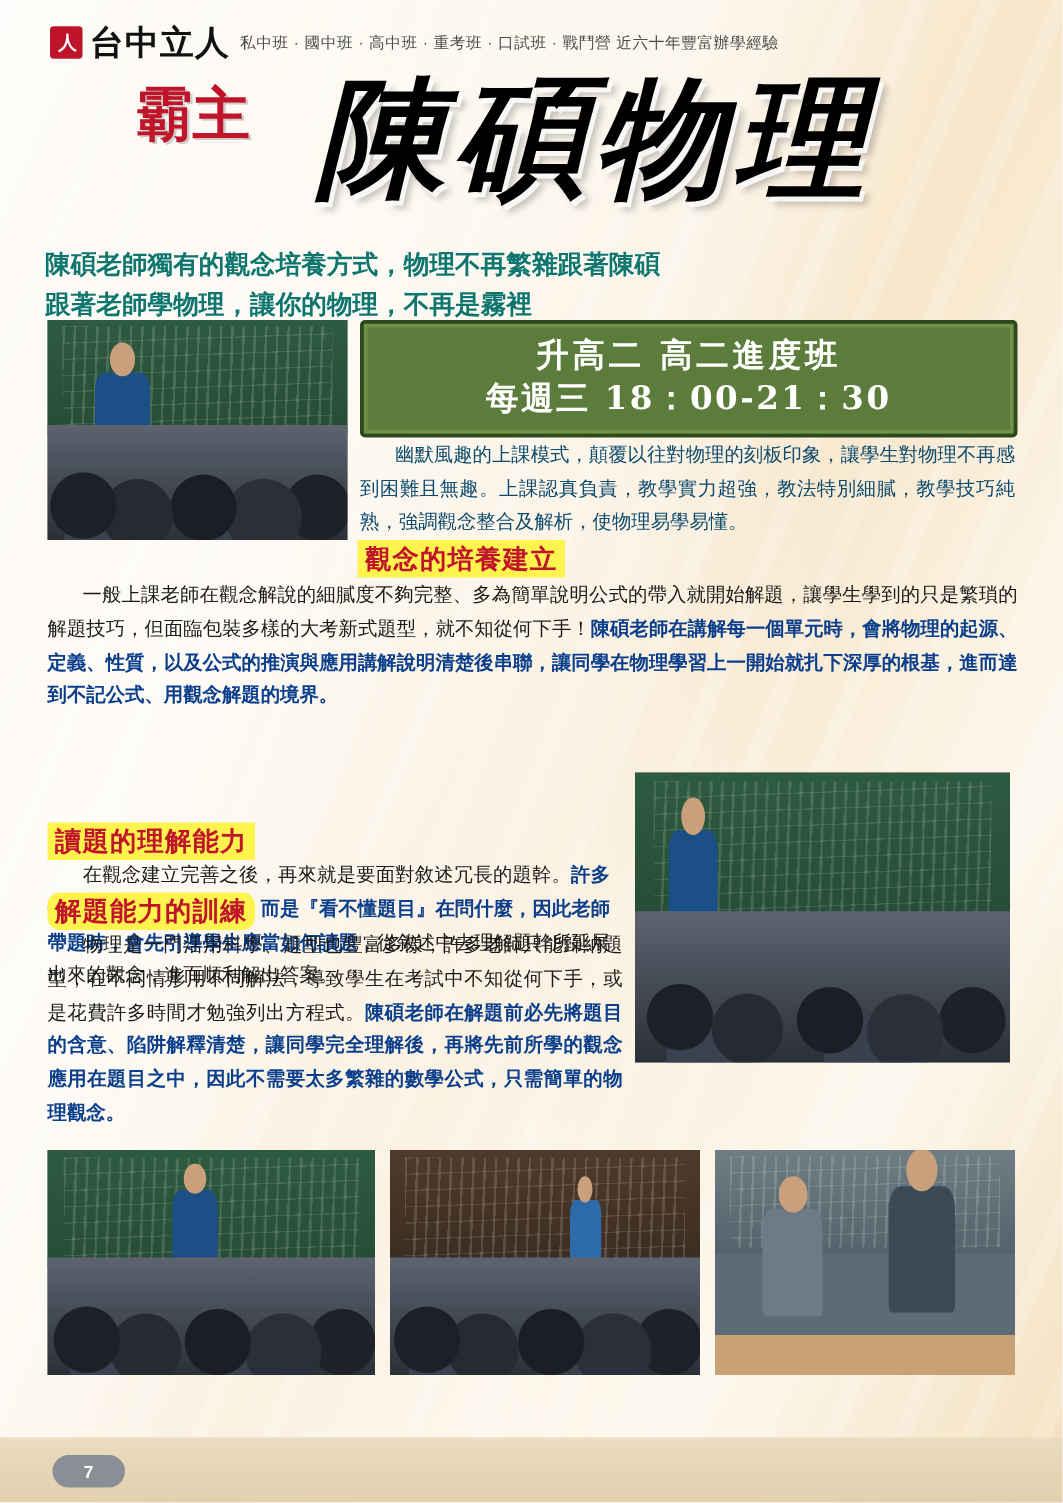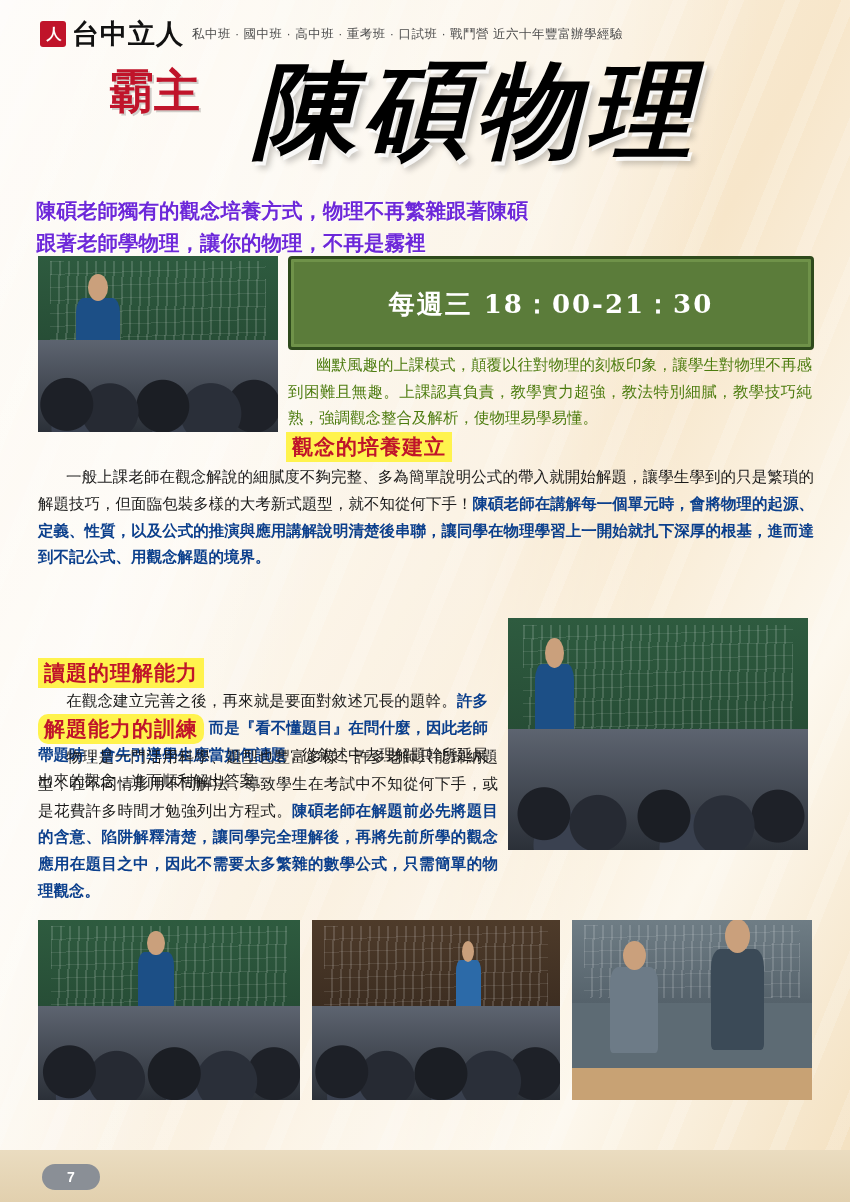--- a/index.html
+++ b/index.html
@@ -51,21 +51,21 @@
     font-weight:bold;font-style:italic;
     font-size:104px;line-height:1;letter-spacing:8px;
     color:#000000;
     text-shadow:3px 4px 0 rgba(255,255,255,.85), 6px 7px 6px rgba(0,0,0,.22);
     white-space:nowrap;
   }
 
   .slogan{
     position:absolute;left:36px;top:196px;width:790px;
     font-family:"DejaVu Serif","Liberation Serif",serif;
-    color:#6d28d9;font-weight:bold;font-size:20.5px;line-height:1.55;
+    color:#0f766e;font-weight:bold;font-size:20.5px;line-height:1.55;
     text-shadow:1px 1px 0 rgba(255,255,255,.8);
   }
   .slogan .line2{display:block;text-align:left;padding-right:6px;}
 
   
   .photo{position:absolute;background:#3a4a55;overflow:hidden;}
 
   .p-top{left:38px;top:256px;width:240px;height:176px;}
   .p-mid{left:508px;top:618px;width:300px;height:232px;}
   .p-b1{left:38px;top:920px;width:262px;height:180px;}
@@ -104,21 +104,21 @@
     box-shadow:inset 0 0 0 3px #6f9249;
     display:flex;flex-direction:column;align-items:center;justify-content:center;
     color:#fff;font-weight:bold;
     font-family:"DejaVu Serif","Liberation Serif",serif;
   }
   .banner .b1{font-size:26px;letter-spacing:3px;line-height:1.1;}
   .banner .b2{font-size:26px;letter-spacing:2px;line-height:1.25;margin-top:3px;}
 
   .intro-para{
     position:absolute;left:288px;top:352px;width:524px;
-    font-size:15.5px;line-height:1.72;color:#4d7c0f;text-align:justify;
+    font-size:15.5px;line-height:1.72;color:#0c4a6e;text-align:justify;
   }
   .intro-para .ind{display:inline-block;width:28px;}
 
   
   .sec-head{
     position:absolute;font-weight:bold;font-size:21px;color:#c0142a;
     background:#fff34d;padding:1px 6px;letter-spacing:1px;
     font-family:"DejaVu Serif","Liberation Serif",serif;
   }
   .sec1{left:286px;top:432px;}
@@ -168,20 +168,21 @@
     <span class="line2">跟著老師學物理，讓你的物理，不再是霧裡</span>
   </div>
 
   <div class="photo p-top">
     <div class="board"></div>
     <div class="teacher"></div>
     <div class="crowd"></div>
   </div>
 
   <div class="banner">
+    <div class="b1">升高二  高二進度班</div>
     <div class="b2">每週三 18：00-21：30</div>
   </div>
 
   <div class="intro-para">
     <span class="ind"></span><span>幽默風趣的上課模式，顛覆以往對物理的刻板印象，讓學生對物理不再感到困難且無趣。上課認真負責，教學實力超強，教法特別細膩，教學技巧純熟，強調觀念整合及解析，使物理易學易懂。</span>
   </div>
 
   <div class="sec-head sec1">觀念的培養建立</div>
   <div class="body-text t1">
     <span class="ind"></span><span>一般上課老師在觀念解說的細膩度不夠完整、多為簡單說明公式的帶入就開始解題，讓學生學到的只是繁瑣的解題技巧，但面臨包裝多樣的大考新式題型，就不知從何下手！</span><span class="hl">陳碩老師在講解每一個單元時，會將物理的起源、定義、性質，以及公式的推演與應用講解說明清楚後串聯，讓同學在物理學習上一開始就扎下深厚的根基，進而達到不記公式、用觀念解題的境界。</span>

